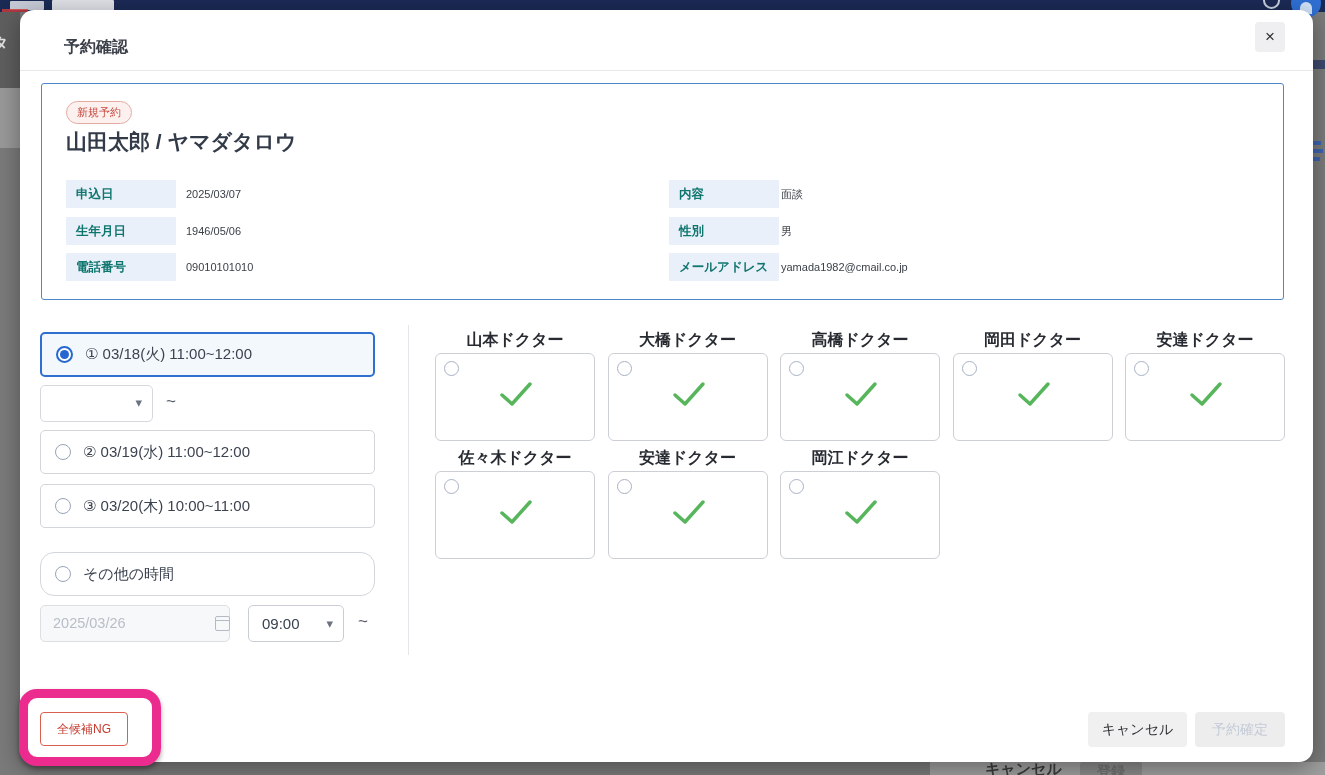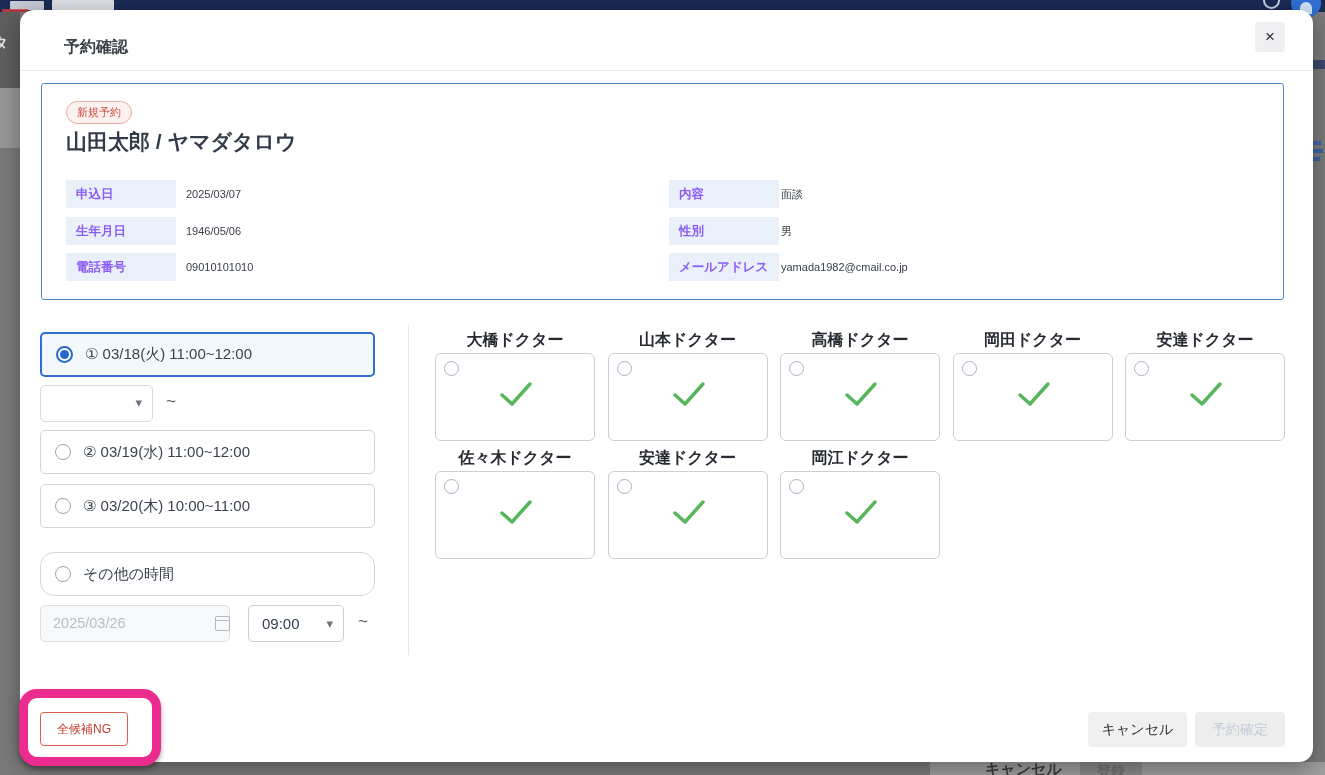--- a/index.html
+++ b/index.html
@@ -33,21 +33,21 @@
   
   .modal { position:absolute; left:20px; top:10px; width:1293px; height:752px; background:#fff; border-radius:14px; box-shadow:0 6px 22px rgba(0,0,0,.35); z-index:10; }
   .m-title { position:absolute; left:44px; top:27px; font-size:16px; font-weight:bold; color:#3a3f48; }
   .close-btn { position:absolute; right:28px; top:12px; width:30px; height:30px; background:#efeff1; border:none; border-radius:4px; font-size:17px; color:#2f2f33; cursor:pointer; line-height:30px; text-align:center; }
   .m-divider { position:absolute; left:0; top:60px; width:100%; height:1px; background:#e8e8ea; }
 
   
   .patient-card { position:absolute; left:21px; top:73px; width:1243px; height:217px; border:1.5px solid #4d87c8; border-radius:3px; background:#fff; }
   .badge { position:absolute; left:24px; top:17px; font-size:11px; color:#c7483d; background:#fdf1f0; border:1px solid #e5aba3; border-radius:999px; padding:3px 10px; }
   .p-name { position:absolute; left:24px; top:44px; font-size:21px; font-weight:bold; color:#333b49; }
-  .frow-label { position:absolute; width:110px; height:28px; background:#e9f0fa; color:#8b5cf6; font-size:12.5px; font-weight:bold; line-height:28px; padding-left:10px; }
+  .frow-label { position:absolute; width:110px; height:28px; background:#e9f0fa; color:#0f766e; font-size:12.5px; font-weight:bold; line-height:28px; padding-left:10px; }
   .frow-value { position:absolute; font-size:11px; color:#3b4149; line-height:28px; }
   .ll { left:24px; }  .lv { left:144px; }
   .rl { left:627px; } .rv { left:739px; }
   .r1 { top:96px; } .r2 { top:133px; } .r3 { top:169px; }
 
   
   .slot-box { position:absolute; left:20px; width:335px; height:44px; background:#fff; border:1px solid #d2d6dc; border-radius:5px; display:flex; align-items:center; padding-left:14px; cursor:pointer; }
   .slot-box.selected { border:2px solid #2e6fd0; background:#f3f8fd; height:45px; }
   .slot-label { font-size:15px; color:#3c4350; margin-left:12px; }
   .radio { width:16px; height:16px; border:1.5px solid #98a4b8; border-radius:50%; background:#fff; flex:none; position:relative; }
@@ -163,30 +163,30 @@
     <div class="time-select">
       <span>09:00</span>
       <span class="caret">▾</span>
     </div>
     <div class="tilde tilde2">~</div>
 
     <div class="v-divider"></div>
 
     <div class="doc-row doc-row1">
       <div class="doc-cell">
+        <div class="doc-name">山本ドクター</div>
+        <div class="doc-card">
+          <span class="doc-radio"></span>
+          <svg class="doc-check" width="34" height="26" viewBox="0 0 34 26">
+              <polyline points="3,14 13,23 31,3" fill="none" stroke="#57b65b" stroke-width="3.5" stroke-linecap="round" stroke-linejoin="round"></polyline>
+            </svg>
+        </div>
+      </div>
+      <div class="doc-cell">
         <div class="doc-name">大橋ドクター</div>
-        <div class="doc-card">
-          <span class="doc-radio"></span>
-          <svg class="doc-check" width="34" height="26" viewBox="0 0 34 26">
-              <polyline points="3,14 13,23 31,3" fill="none" stroke="#57b65b" stroke-width="3.5" stroke-linecap="round" stroke-linejoin="round"></polyline>
-            </svg>
-        </div>
-      </div>
-      <div class="doc-cell">
-        <div class="doc-name">山本ドクター</div>
         <div class="doc-card">
           <span class="doc-radio"></span>
           <svg class="doc-check" width="34" height="26" viewBox="0 0 34 26">
               <polyline points="3,14 13,23 31,3" fill="none" stroke="#57b65b" stroke-width="3.5" stroke-linecap="round" stroke-linejoin="round"></polyline>
             </svg>
         </div>
       </div>
       <div class="doc-cell">
         <div class="doc-name">高橋ドクター</div>
         <div class="doc-card">

